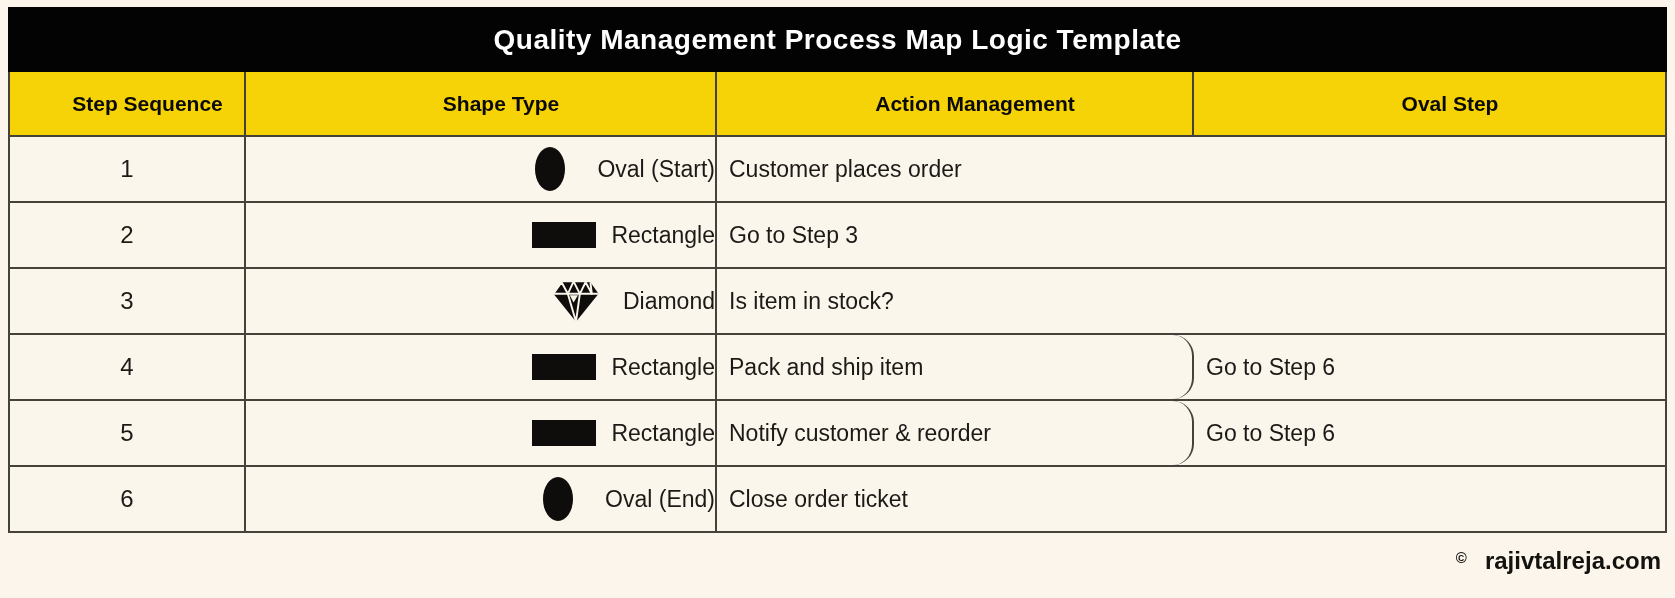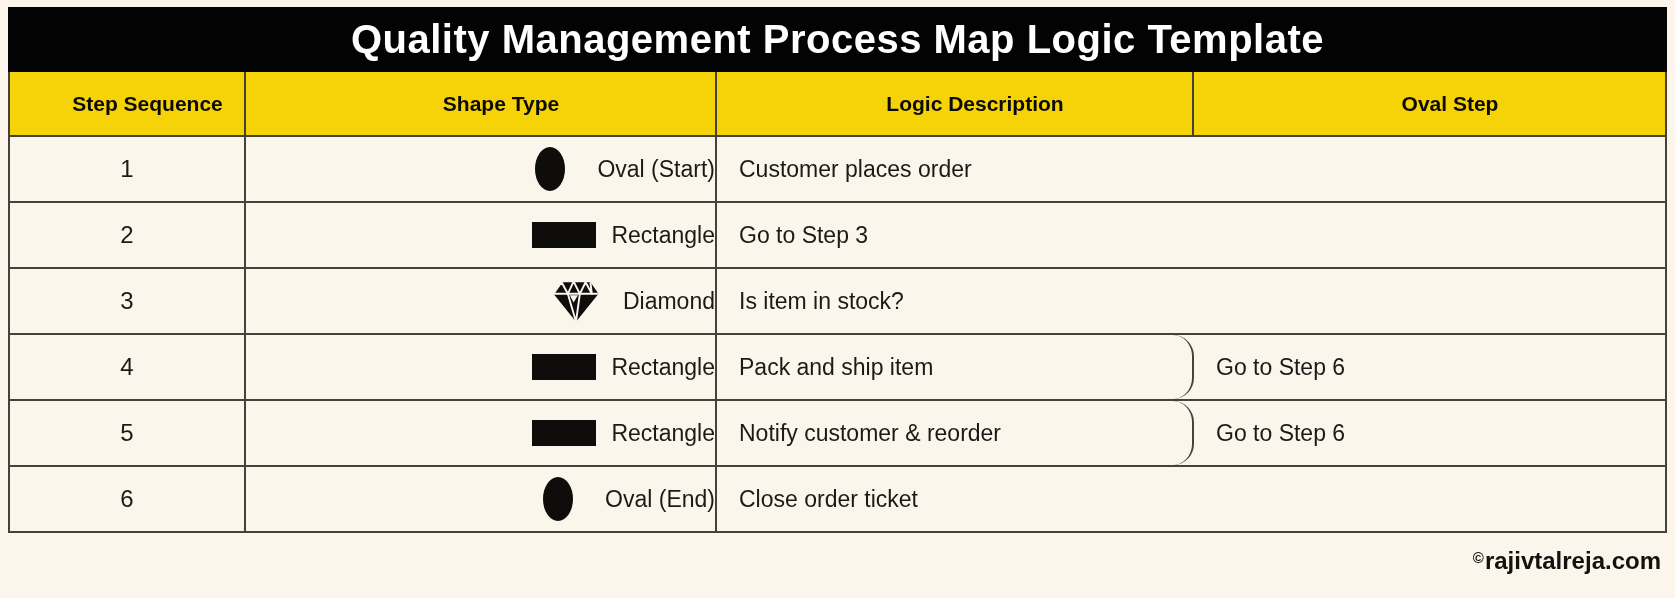--- a/index.html
+++ b/index.html
@@ -23,21 +23,21 @@
     padding:7px 8px 0 8px;
   }
   .table-wrap{width:1659px;}
   .title-bar{
     width:100%;height:65px;
     background:var(--black);
     display:flex;align-items:center;justify-content:center;
   }
   .title-bar h1{
     color:#FFFFFF;
-    font-size:40px;
+    font-size:28px;
     font-weight:700;
     letter-spacing:0.5px;
     white-space:nowrap;
   }
   .grid-body{
     border:2px solid var(--border);
     border-top:none;
     background:var(--cell-bg);
   }
   .row{
@@ -53,21 +53,21 @@
     border-top:2px solid var(--border);
     background:var(--cell-bg);
   }
   .cell{
     display:flex;align-items:center;
     border-right:2px solid var(--border);
     overflow:hidden;
   }
   .cell:last-child{border-right:none;}
   .cell.center{justify-content:center;}
-  .cell.left{justify-content:flex-start;padding-left:22px;border-radius:21px;}
+  .cell.left{justify-content:flex-start;padding-left:12px;border-radius:21px;}
   .header-cell{
     justify-content:center;
     font-weight:700;
     font-size:21px;
     color:#0B0A08;
     padding-left:41px;
   }
   .step-cell{font-size:24px;}
   .body-text{font-size:23px;}
   .shape-cell{
@@ -96,38 +96,38 @@
     text-align:right;
     padding-right:6px;
     font-weight:700;
     color:#14120F;
   }
   .watermark .copy{
     font-size:15px;
     vertical-align:super;
     margin-right:1px;
   }
-  .watermark .wm-text{font-size:24px;}
+  .watermark .wm-text{font-size:24px;margin-left:17px;}
 </style>
 </head>
 <body>
 
 <div class="canvas">
   <div class="table-wrap">
 
     <div class="title-bar">
       <h1>Quality Management Process Map Logic Template</h1>
     </div>
 
     <div class="grid-body">
 
       <div class="row header-row">
         <div class="cell header-cell">Step Sequence</div>
         <div class="cell header-cell">Shape Type</div>
-        <div class="cell header-cell">Logic Description</div>
+        <div class="cell header-cell">Action Management</div>
         <div class="cell header-cell">Oval Step</div>
       </div>
 
       <div class="row data-row">
         <div class="cell center step-cell">1</div>
         <div class="cell shape-cell">
           <span class="icon-slot">
               <span class="shape-oval"></span>
             </span>
           <span class="shape-label">Oval (Start)</span>

